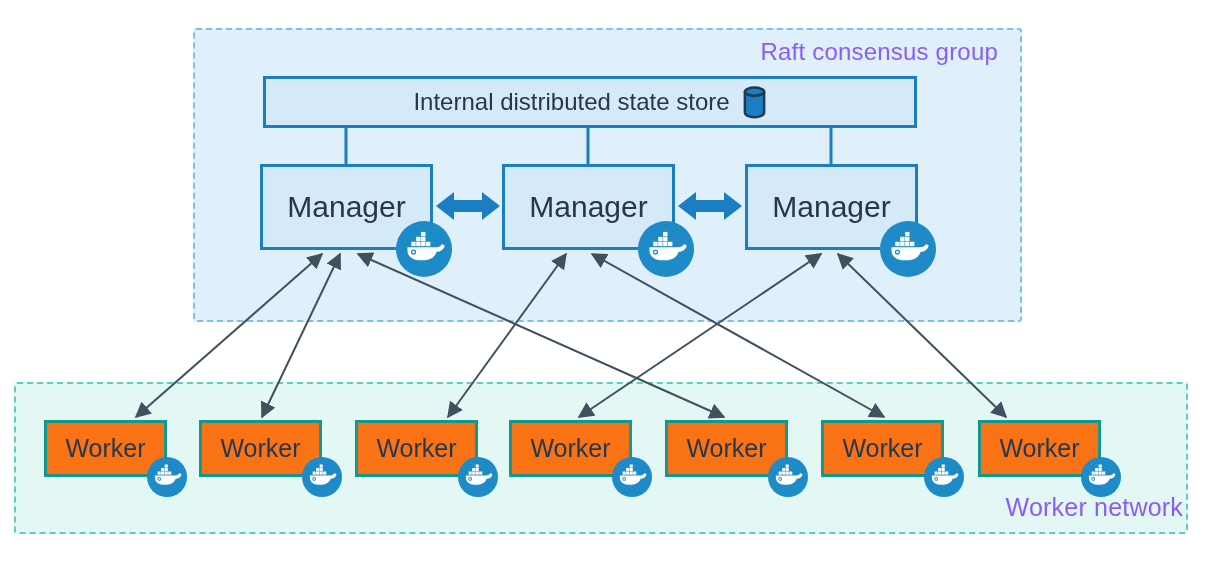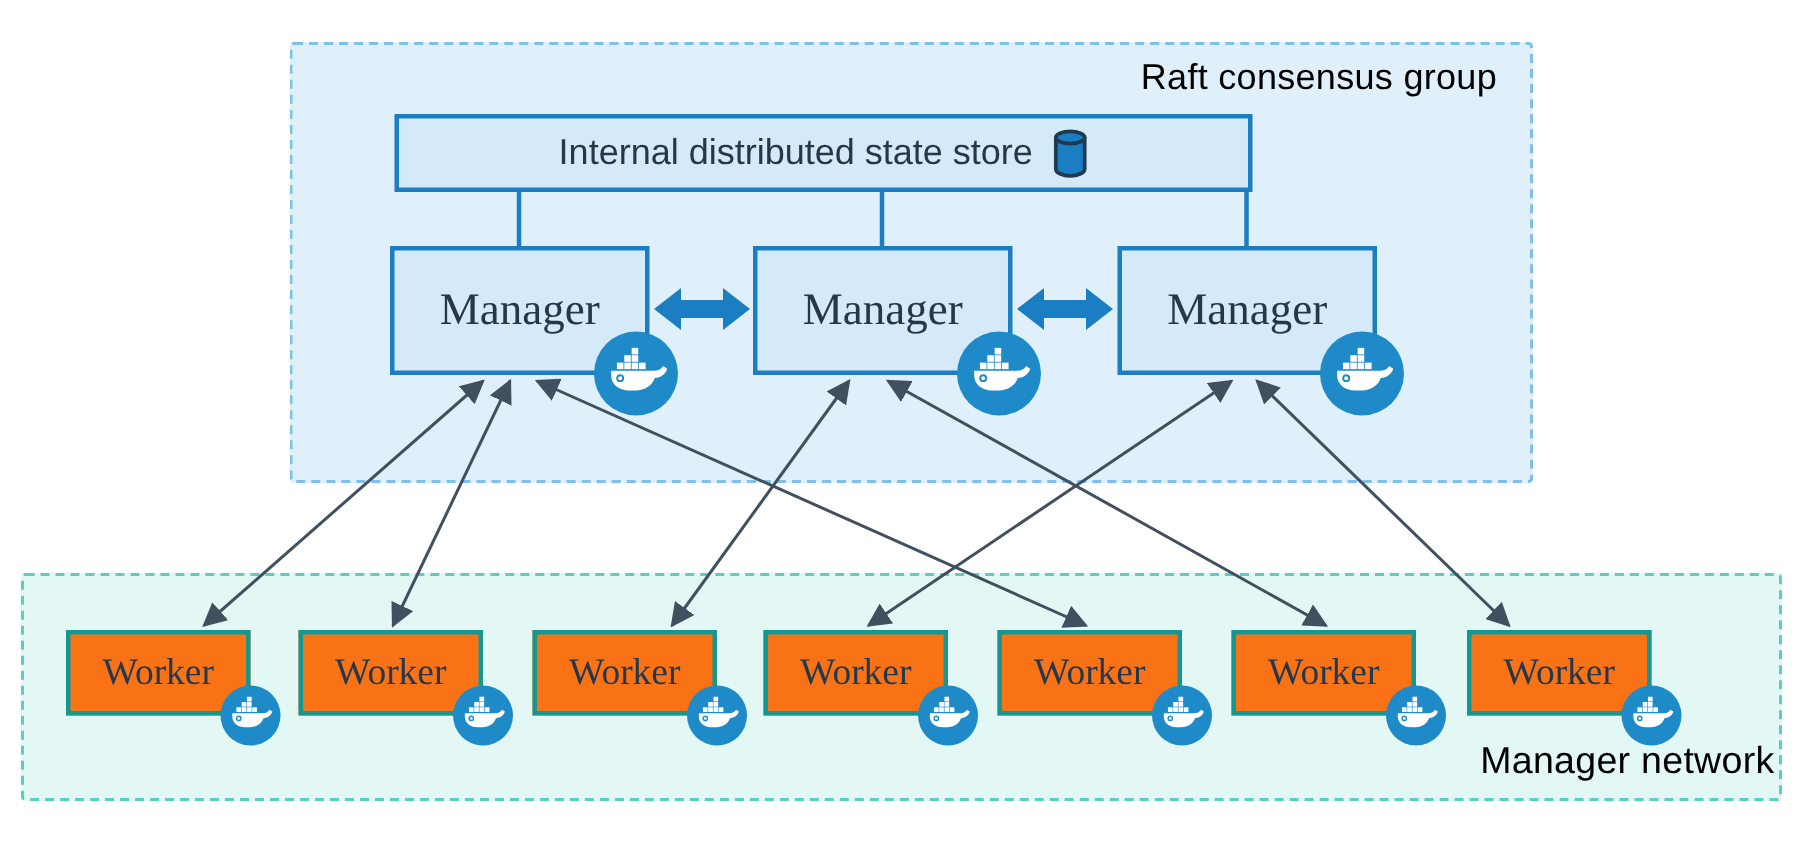--- a/index.html
+++ b/index.html
@@ -9,31 +9,31 @@
   }
   .group{position:absolute;box-sizing:border-box;border-radius:3px;}
   .raft{
     left:193px;top:28px;width:829px;height:294px;
     background:#dff0fb;border:2px dashed #7fc0e8;
   }
   .gossip{
     left:14px;top:382px;width:1174px;height:152px;
     background:#e3f8f5;border:2px dashed #5bcec4;
   }
-  .group-label{position:absolute;font-size:24px;letter-spacing:.2px;color:#000000;white-space:nowrap;}
+  .group-label{position:absolute;font-size:24px;letter-spacing:.2px;color:#8b5cf6;white-space:nowrap;}
   .raft-label{top:10px;right:24px;}
   .gossip-label{bottom:12px;right:20px;font-size:25px;}
   .store{
-    position:absolute;left:263px;top:76px;width:572px;height:52px;box-sizing:border-box;
+    position:absolute;left:263px;top:76px;width:654px;height:52px;box-sizing:border-box;
     background:#d5eaf8;border:3px solid #1b7ec2;
     display:flex;align-items:center;justify-content:center;gap:12px;
   }
   .store-label{font-size:24px;}
   .node{
-    position:absolute;box-sizing:border-box;display:flex;align-items:center;justify-content:center;font-family:Liberation Serif, serif;
+    position:absolute;box-sizing:border-box;display:flex;align-items:center;justify-content:center;
   }
   .manager{
     width:173px;height:86px;top:164px;
     background:#d5eaf8;border:3px solid #1b7ec2;font-size:30px;
   }
   .worker{
     width:123px;height:57px;top:420px;
     background:#f97316;border:3px solid #14978f;font-size:25px;
   }
   .badge{
@@ -79,21 +79,21 @@
       <line x1="566" y1="254" x2="448" y2="417"></line>
       <line x1="592" y1="254" x2="884" y2="417"></line>
       <line x1="821" y1="254" x2="579" y2="417"></line>
       <line x1="838" y1="254" x2="1006" y2="417"></line>
     </g>
   </svg>
 
   <div class="layer-nodes">
 
     <div class="group-label raft-label" style="top:38px;right:209px;position:absolute;">Raft consensus group</div>
-    <div class="group-label gossip-label" style="bottom:44px;right:24px;position:absolute;">Manager network</div>
+    <div class="group-label gossip-label" style="bottom:44px;right:24px;position:absolute;">Worker network</div>
 
     <div class="store">
       <span class="store-label">Internal distributed state store</span>
       <span style="display:flex;">
         <svg viewBox="0 0 26 34" width="25" height="33">
           <path d="M3 5.5 V27.5 a10 4.8 0 0 0 20 0 V5.5" fill="#1b7ec2" stroke="#1f3a50" stroke-width="2.6"></path>
           <ellipse cx="13" cy="5.7" rx="10" ry="4.2" fill="#1b7ec2" stroke="#1f3a50" stroke-width="2.6"></ellipse>
         </svg>
       </span>
     </div>

